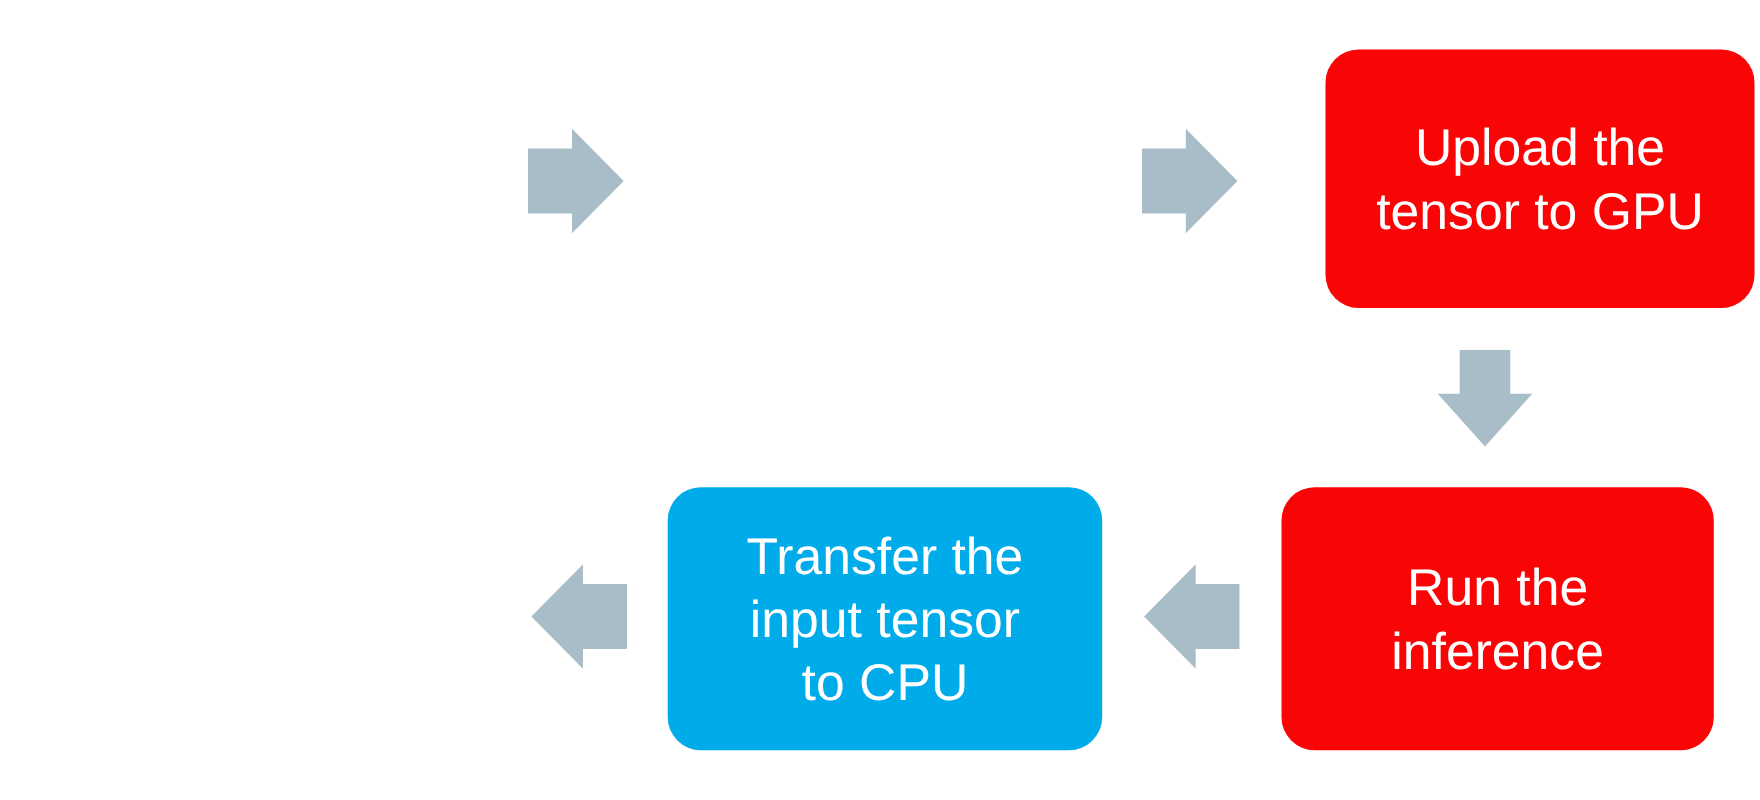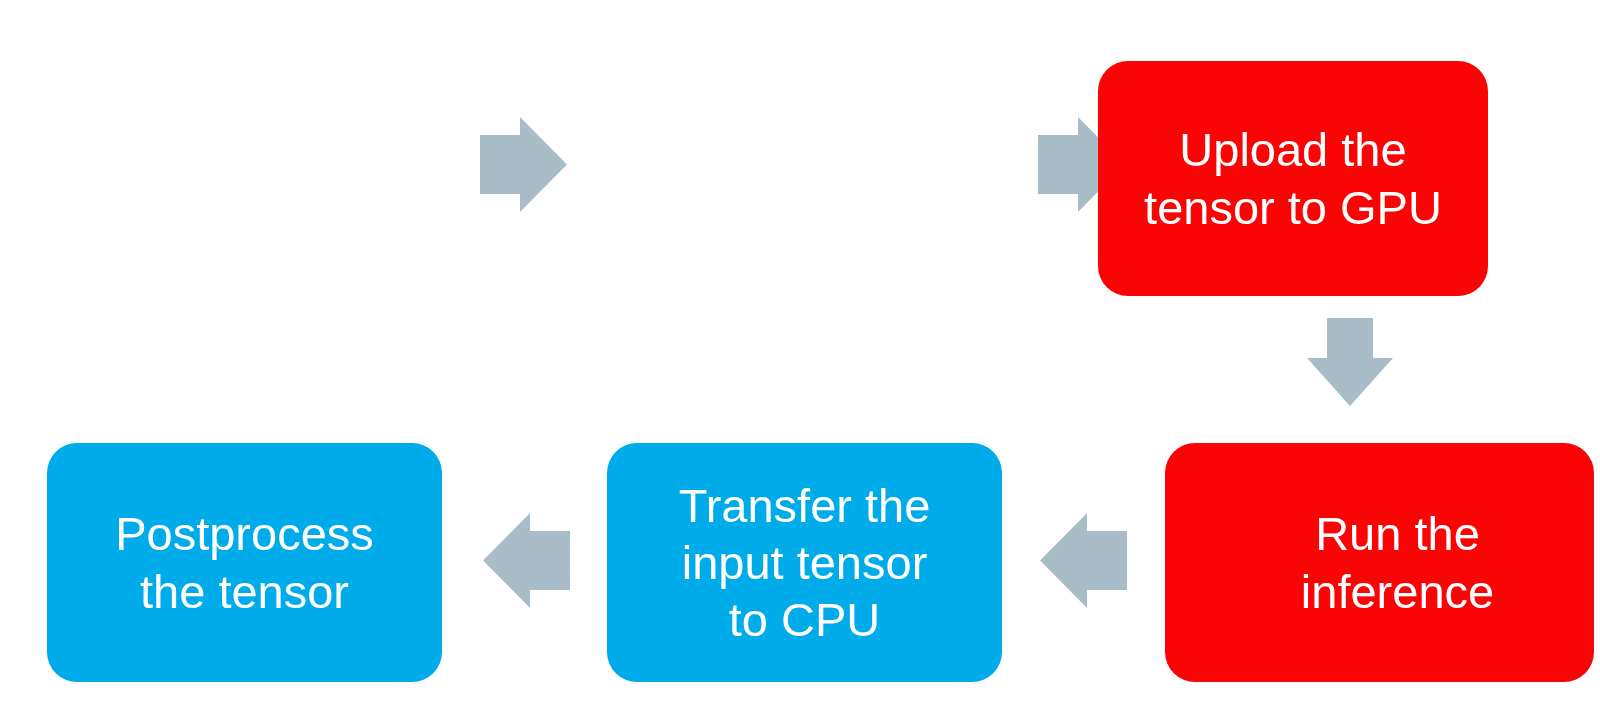--- a/index.html
+++ b/index.html
@@ -26,22 +26,22 @@
     font-size: 47px;
     line-height: 1.22;
     white-space: pre-line;
     letter-spacing: 0px;
   }
   .cpu { background: #00ABE9; }
   .gpu { background: #FA0505; }
 
   .box-1 { left: 47px;   top: 45px;  width: 398px; height: 235px; }
   .box-2 { left: 605px;  top: 45px;  width: 395px; height: 235px; }
-  .box-3 { left: 1098px; top: 45px;  width: 390px; height: 235px; margin-top: 16px; }
-  .box-4 { left: 1165px; top: 443px; width: 393px; height: 239px; padding-left: 36px; }
+  .box-3 { left: 1205px; top: 45px;  width: 390px; height: 235px; }
+  .box-4 { left: 1165px; top: 443px; width: 393px; height: 239px; }
   .box-5 { left: 607px;  top: 443px; width: 395px; height: 239px; }
   .box-6 { left: 47px;   top: 443px; width: 395px; height: 239px; }
 
   .flow-arrow { position: absolute; }
   .arrow-1 { left: 480px;  top: 117px; }
   .arrow-2 { left: 1038px; top: 117px; }
   .arrow-3 { left: 1307px; top: 318px; }
   .arrow-4 { left: 1040px; top: 513px; }
   .arrow-5 { left: 483px;  top: 513px; }
   .flow-arrow svg { display: block; }
@@ -87,16 +87,14 @@
   <div class="flow-box cpu box-5">Transfer the
 input tensor
 to CPU</div>
 
   <div class="flow-arrow arrow-5">
     <svg width="87" height="95" viewBox="0 0 87 95" xmlns="http://www.w3.org/2000/svg">
       <polygon points="87,18 47,18 47,0 0,47.5 47,95 47,77 87,77" fill="#A9BDC9"></polygon>
     </svg>
   </div>
 
-  <div class="flow-box cpu box-6">Postprocess
-the tensor</div>
 
 </div>
 
 </body></html>

